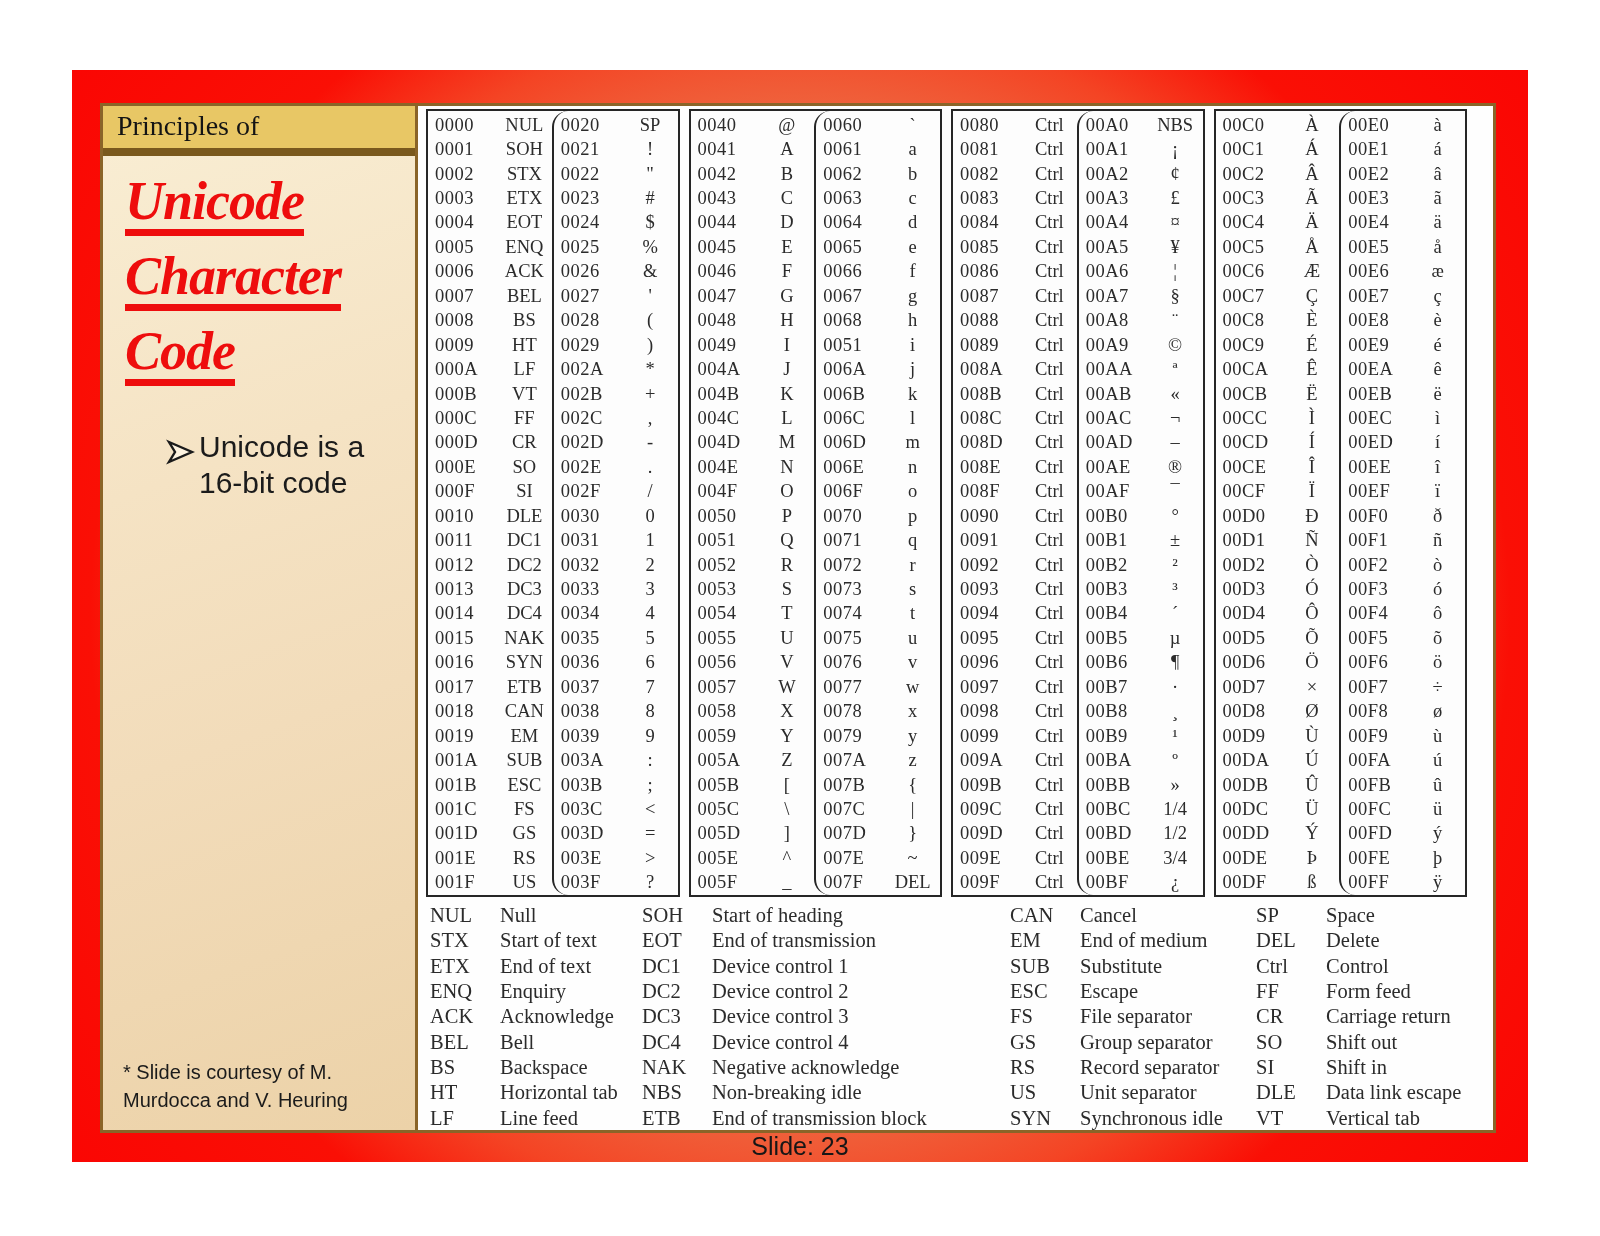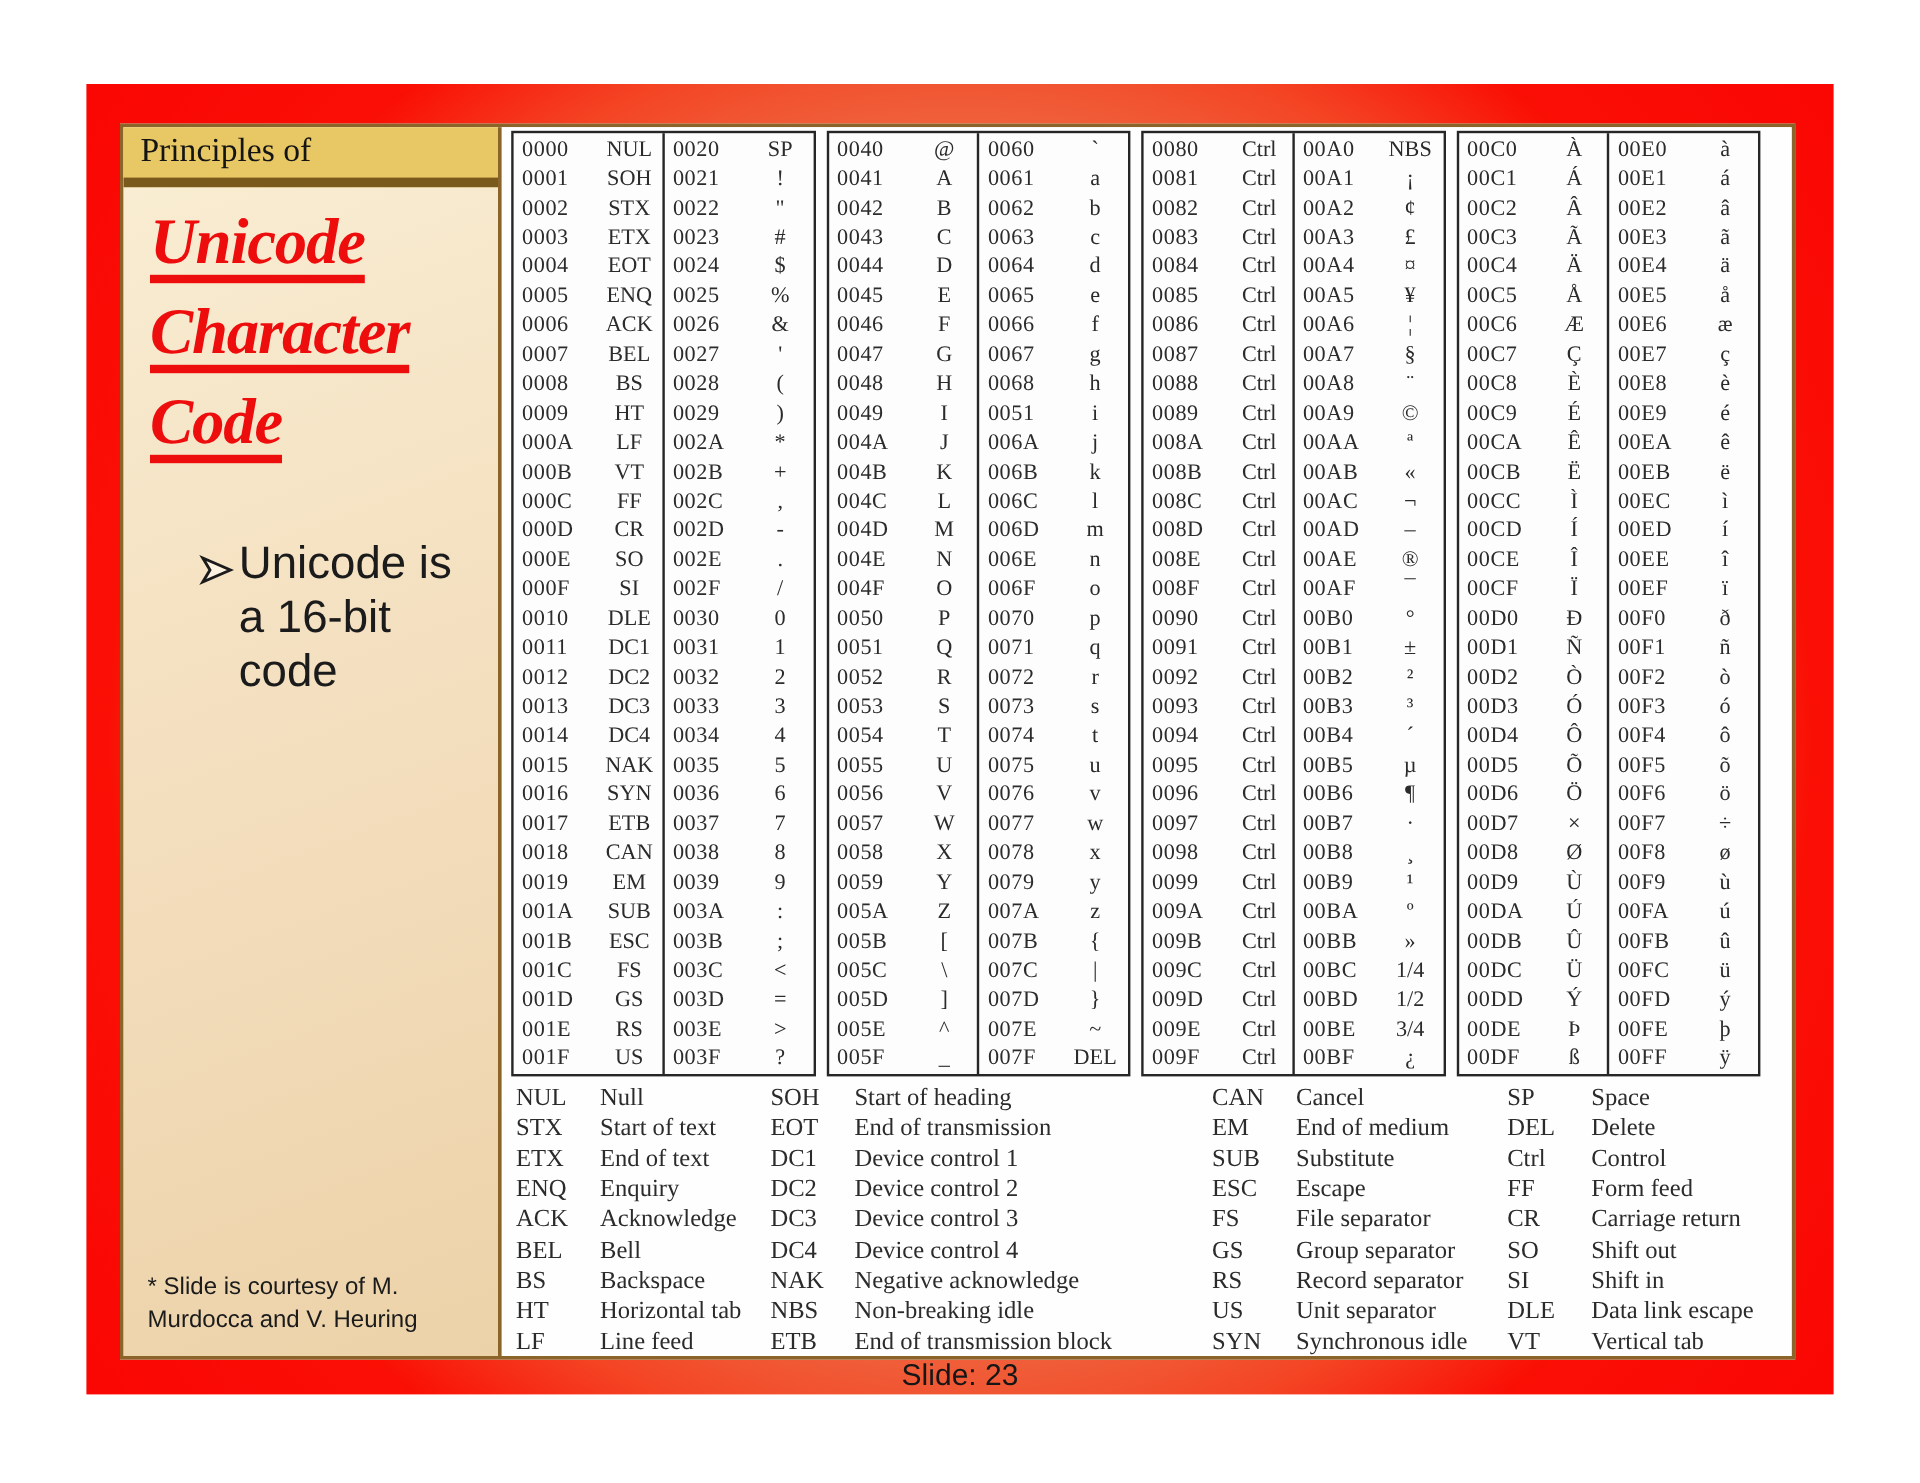--- a/index.html
+++ b/index.html
@@ -20,34 +20,34 @@
   
   .sidebar { width:312px; flex:0 0 312px; position:relative;
              border-right:3px solid #8a6428;
              background: linear-gradient(160deg, #f9eed4 0%, #f5e3c4 35%, #f2dcba 60%, #ecd2a8 100%); }
   .course-box { background:#e8c765; border-bottom:8px solid #7a591d;
                 padding:4px 12px 7px 14px; font-size:28px; line-height:1.12; color:#141414; }
   .title-block { margin:18px 0 0 22px; }
   .title-line { display:inline-block; font-size:54px; font-weight:bold; font-style:italic;
                 color:#ee0d0d; line-height:1.0; padding-bottom:1px; margin-bottom:13px;
                 border-bottom:7px solid #ee0d0d; letter-spacing:-1px; }
-  .bullet { display:flex; margin:49px 0 0 62px; font-family:"Liberation Sans", sans-serif;
-            font-size:38px; color:#1b1b1b; line-height:1.18; }
+  .bullet { display:flex; margin:30px 0 0 62px; font-family:"Liberation Sans", sans-serif;
+            font-size:30px; color:#1b1b1b; line-height:1.18; }
   .bullet-marker { flex:0 0 34px; margin-top:8px; }
   .bullet-text { width:185px; }
   .footnote { position:absolute; left:20px; bottom:16px; font-family:"Liberation Sans", sans-serif;
               font-size:20px; color:#1b1b1b; line-height:1.4; }
 
   
   .main-panel { flex:1 1 auto; background:#fefefe; padding:2px 6px 4px 6px; overflow:hidden; }
 
   .char-table { display:flex; gap:9px; margin:1px 20px 0 2px; }
   .char-box { flex:1 1 0; border:2px solid #262626; display:flex; background:#fdfdfd; }
   .char-col { flex:1 1 0; display:flex; flex-direction:column; padding-top:2px; }
-  .char-col.divided { border-left:2px solid #262626; }
+  .char-col.divided { border-left:2px solid #262626;border-radius:16px; }
   .char-row { height:24.45px; display:flex; align-items:center;
               font-size:18.5px; color:#2b2b2b; white-space:nowrap; }
   .char-row .code { flex:0 0 62px; padding-left:7px; letter-spacing:0.5px; }
   .char-row .glyph { flex:1 1 auto; text-align:center; }
 
   .legend { display:grid; grid-template-columns:212px 368px 246px 1fr;
             margin:6px 0 0 6px; }
   .legend-row { height:25.3px; display:flex; align-items:center;
                 font-size:20.5px; color:#2b2b2b; white-space:nowrap; }
   .legend-row .abbr { flex:0 0 70px; }

